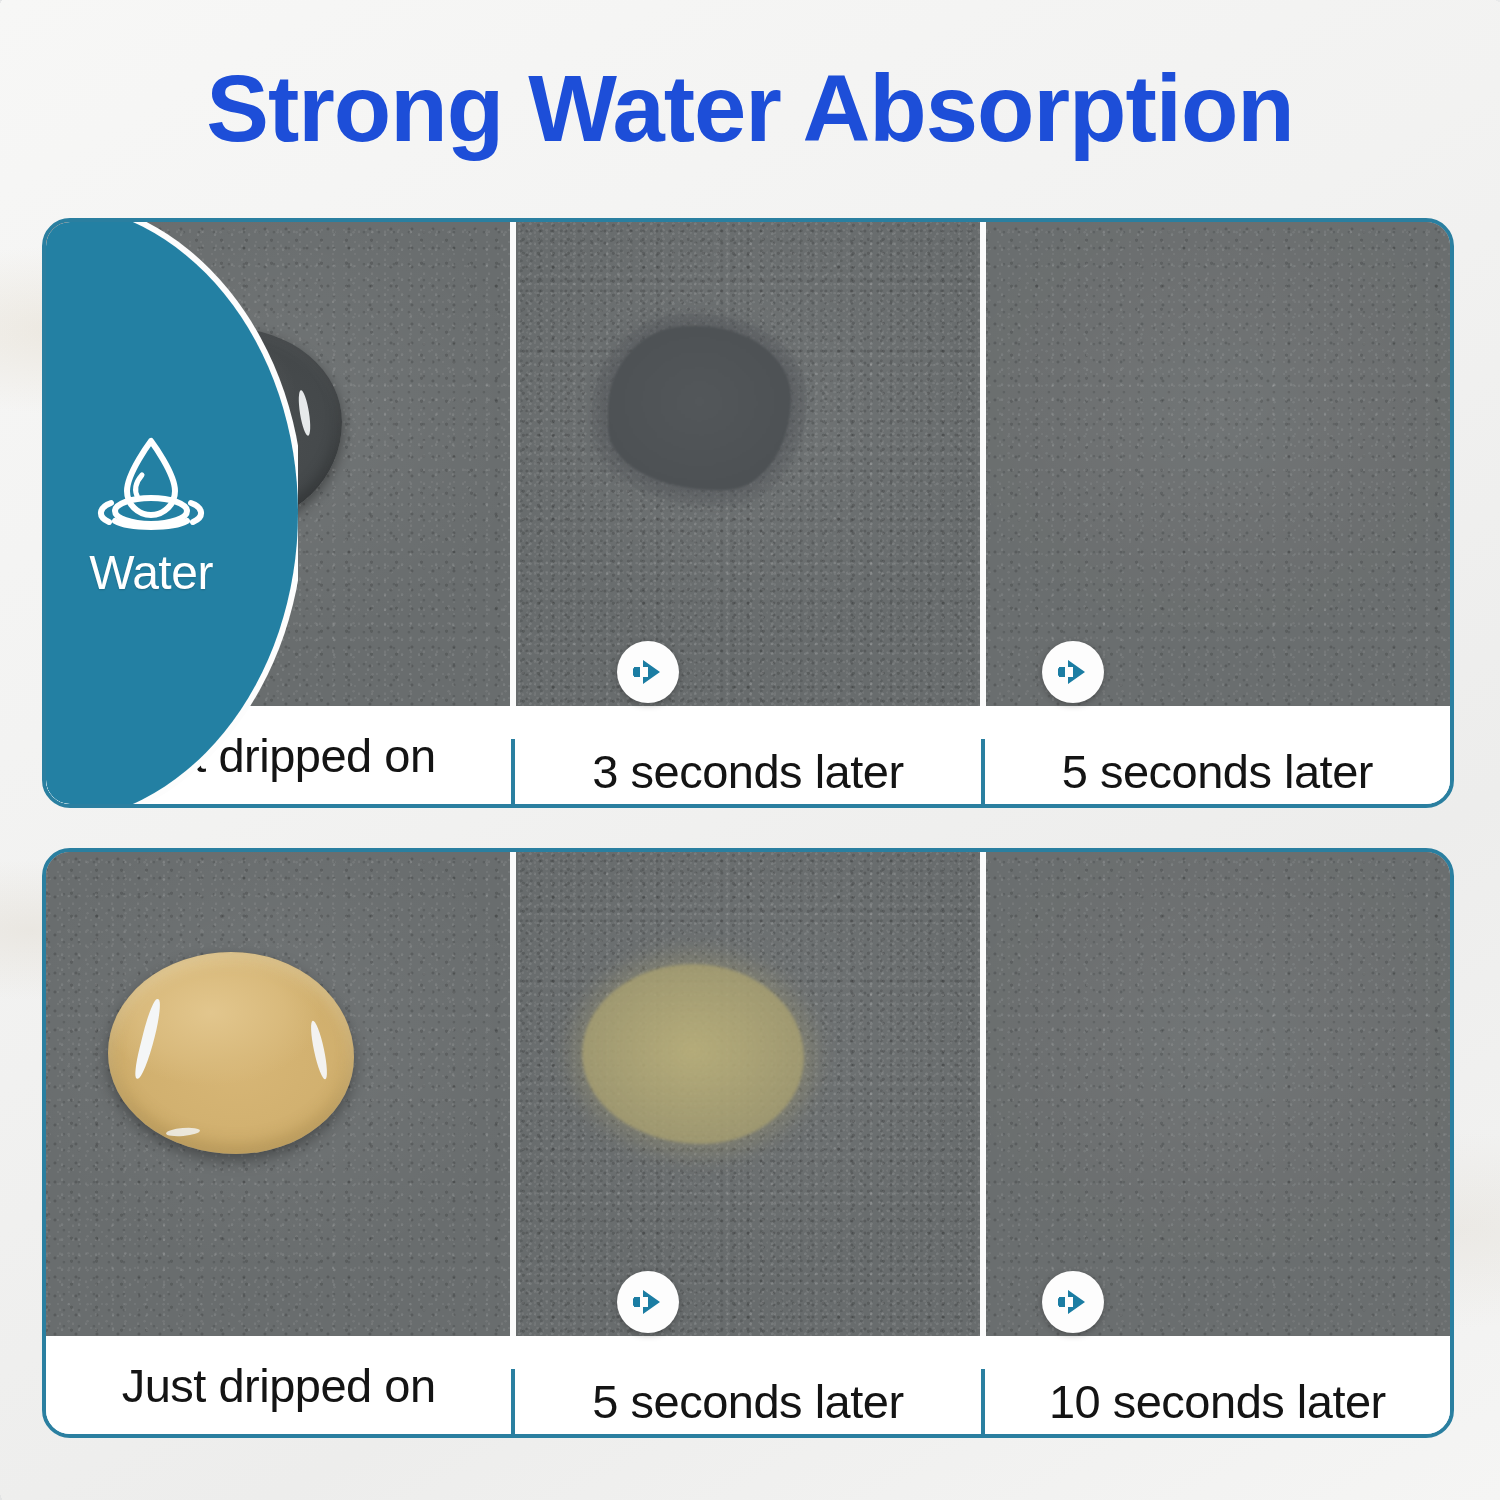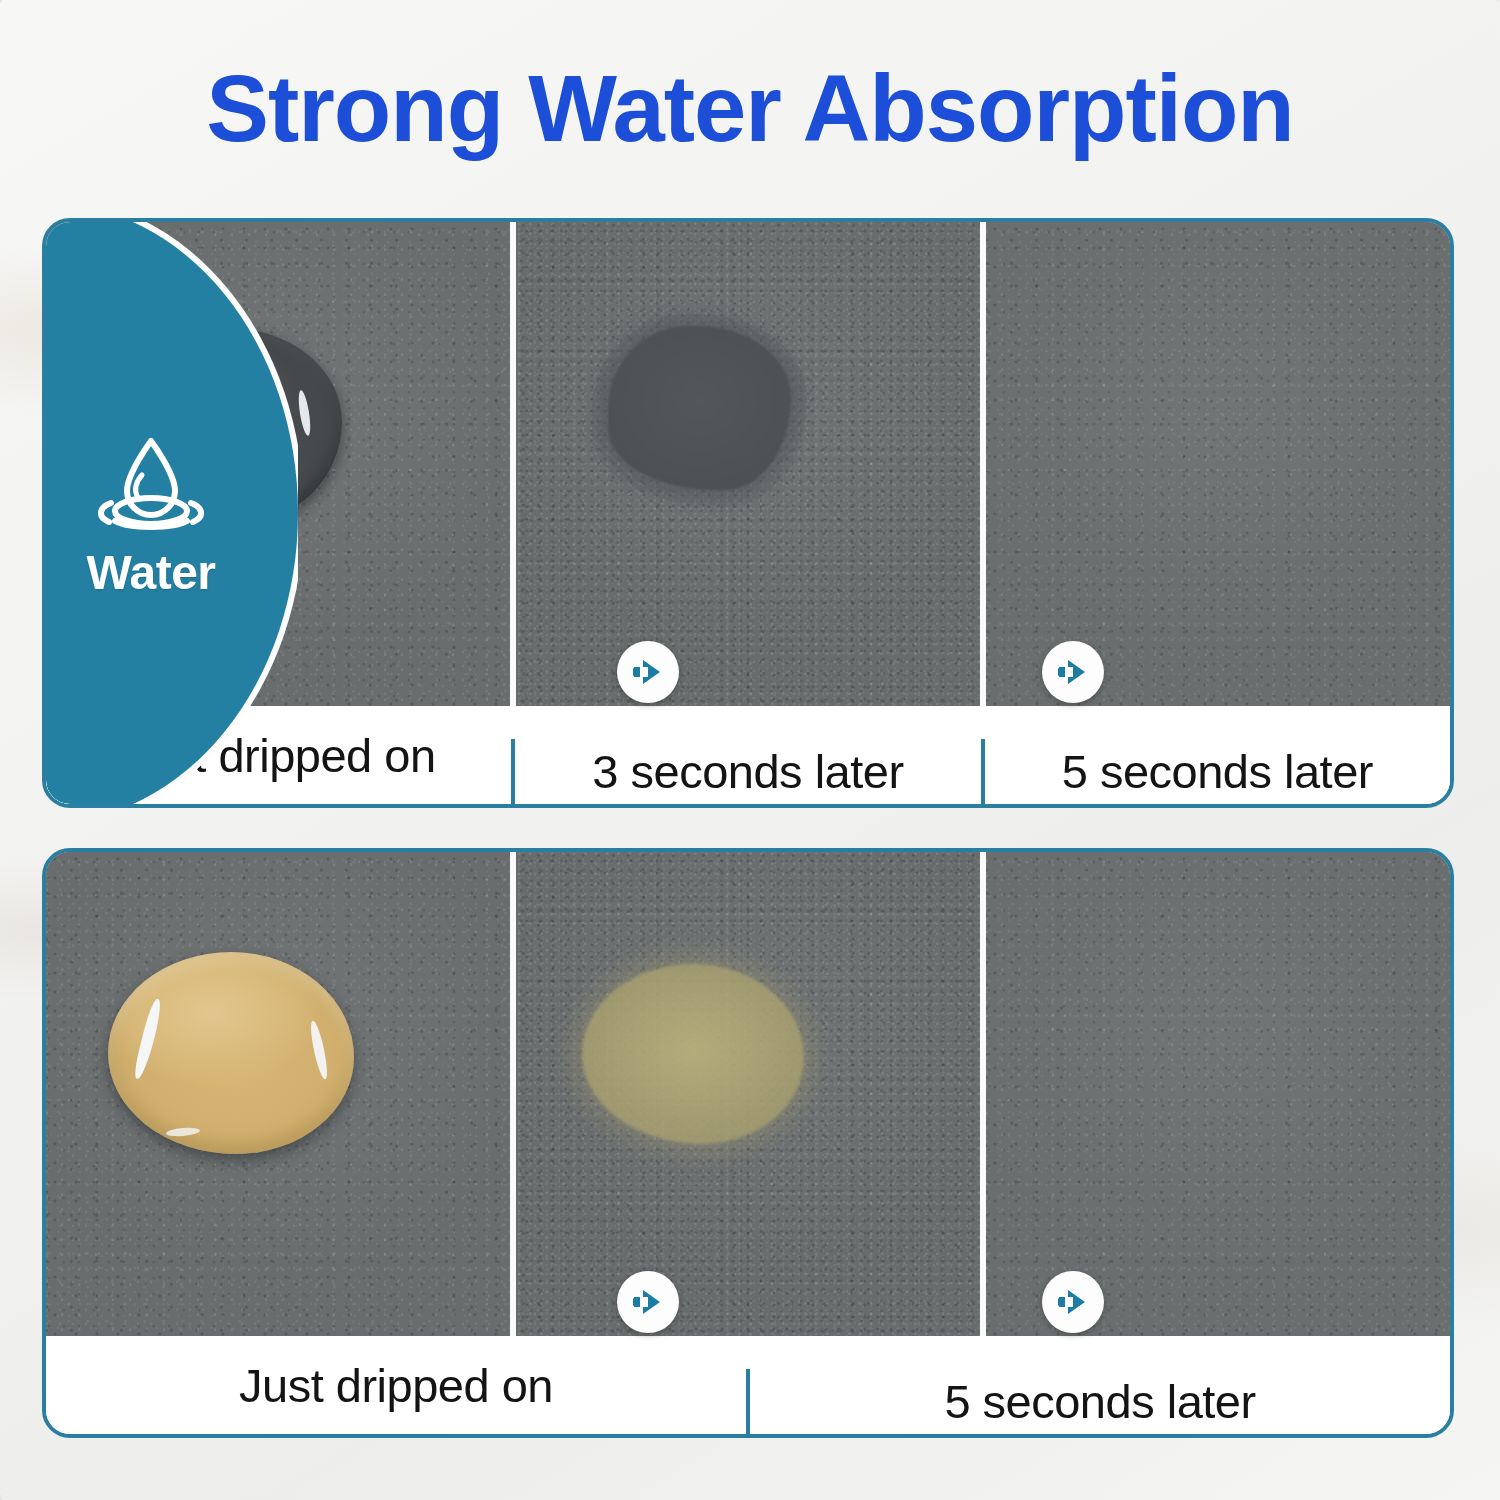--- a/index.html
+++ b/index.html
@@ -207,21 +207,21 @@
     left:0; top:50%;
     transform:translateY(-50%);
     width:210px;
     text-align:center;
     color:#ffffff;
     z-index:3;
   }
   .tab-icon { display:block; margin:0 auto 8px; }
   .tab-label {
     font-size:48px;
-    font-weight:bold;
+    font-weight:normal;
     letter-spacing:-.5px;
     line-height:1;
     text-shadow:0 1px 2px rgba(0,0,0,.18);
   }
 </style>
 </head>
 <body>
 
 <h1 class="page-title">Strong Water Absorption</h1>
 
@@ -326,17 +326,18 @@
       <svg width="34" height="30" viewBox="0 0 34 30">
         <path d="M12 3 L29 15 L12 27 L12 20 L17 20 L17 10 L12 10 Z" fill="#1b7da3"></path>
         <path d="M3 10 L9 10 L9 20 L3 20 Z" fill="#1b7da3"></path>
         <path d="M2 11 L9 15 L2 19 Z" fill="#1b7da3"></path>
       </svg>
     </div>
 
     <div class="captions">
       <div class="caption">Just dripped on</div>
       <div class="caption">5 seconds later</div>
+      <div class="caption">10 seconds later</div>
     </div>
 
 
   </div>
 </section>
 
 </body></html>

